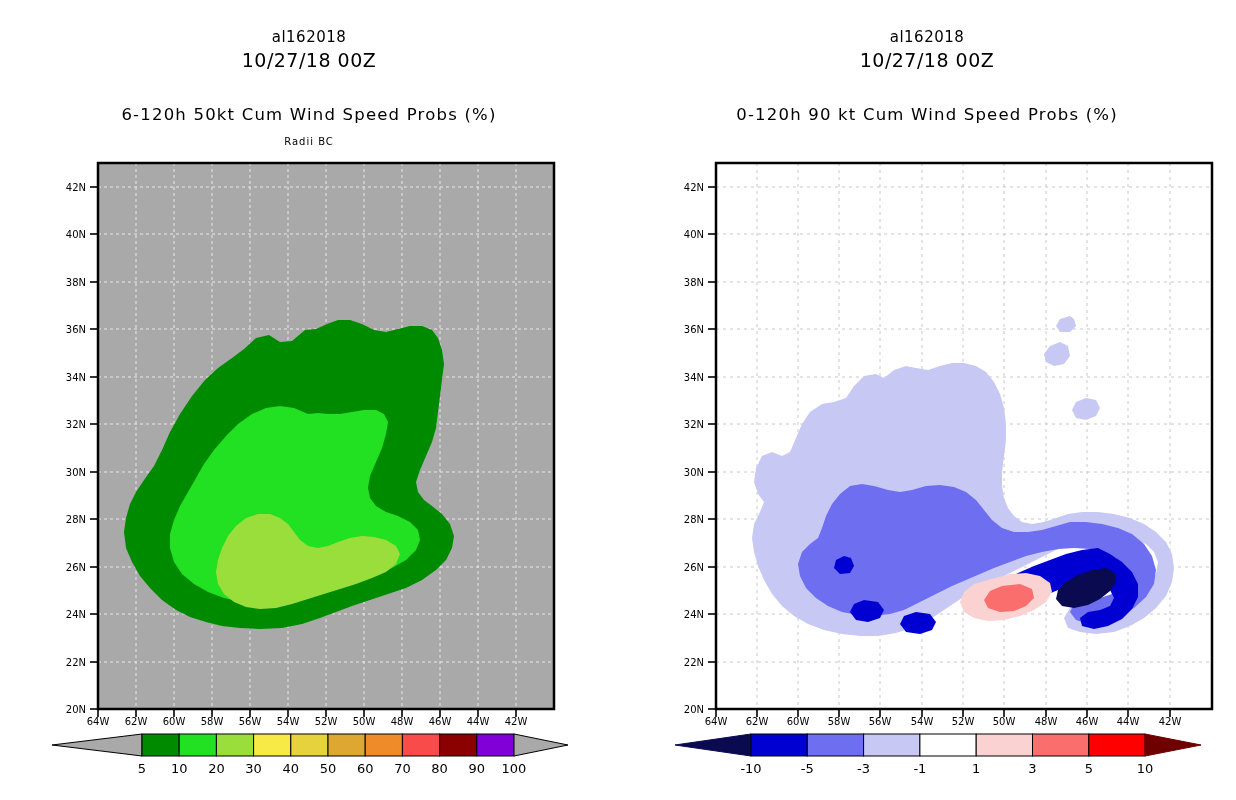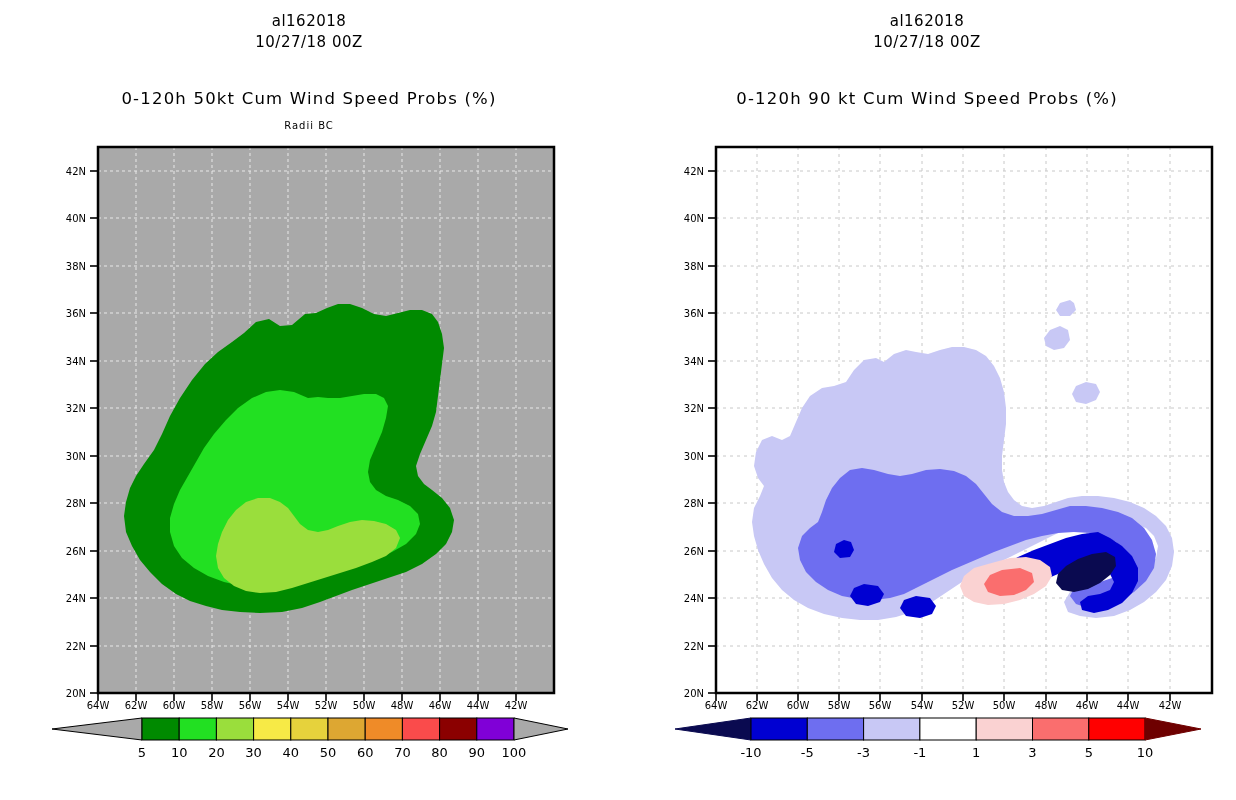--- a/index.html
+++ b/index.html
@@ -7,38 +7,38 @@
     background: #ffffff;
   }
   body {
     width: 1236px; height: 800px;
     font-family: "DejaVu Sans", sans-serif;
     overflow: hidden;
     position: relative;
   }
   .panel {
     position: absolute;
-    top: 0;
+    top: 16px;
     width: 618px;
     height: 676px;
   }
   #panel-left  { left: 0px; }
   #panel-right { left: 618px; }
 
   .hdr {
     position: absolute;
     left: 0; right: 0;
     text-align: center;
     color: #000;
     font-family: "DejaVu Sans", sans-serif;
     letter-spacing: 0.5px;
     white-space: nowrap;
   }
   .hdr-storm { top: 12px;  font-size: 15px; }
-  .hdr-date  { top: 33px;  font-size: 15px; }
+  .hdr-date  { top: 33px;  font-size: 19px; }
   .hdr-main  { top: 89px;  font-size: 16.5px; letter-spacing: 1.2px; }
   .hdr-sub   { top: 120px; font-size: 10px; letter-spacing: 1.0px; }
 
   .plotwrap { position: absolute; }
   .plotwrap svg { display: block; }
 
   .cbwrap { position: absolute; }
   .cbwrap svg { display: block; }
 
   .axis-text {
@@ -52,21 +52,21 @@
     fill: #000;
   }
 </style>
 </head>
 <body>
 
 <div class="panel" id="panel-left">
 
   <div class="hdr hdr-storm">al162018</div>
   <div class="hdr hdr-date">10/27/18 00Z</div>
-  <div class="hdr hdr-main">0-120h 50kt Cum Wind Speed Probs (%)</div>
+  <div class="hdr hdr-main">6-120h 50kt Cum Wind Speed Probs (%)</div>
   <div class="hdr hdr-sub">Radii BC</div>
 
   <div class="plotwrap" style="left:40px; top:140px;">
     <svg width="560" height="570" viewBox="0 0 560 570" xmlns="http://www.w3.org/2000/svg">
       <defs>
         <clipPath id="clipL">
             <rect x="58" y="7" width="456" height="546"></rect>
           </clipPath>
       </defs>
 

